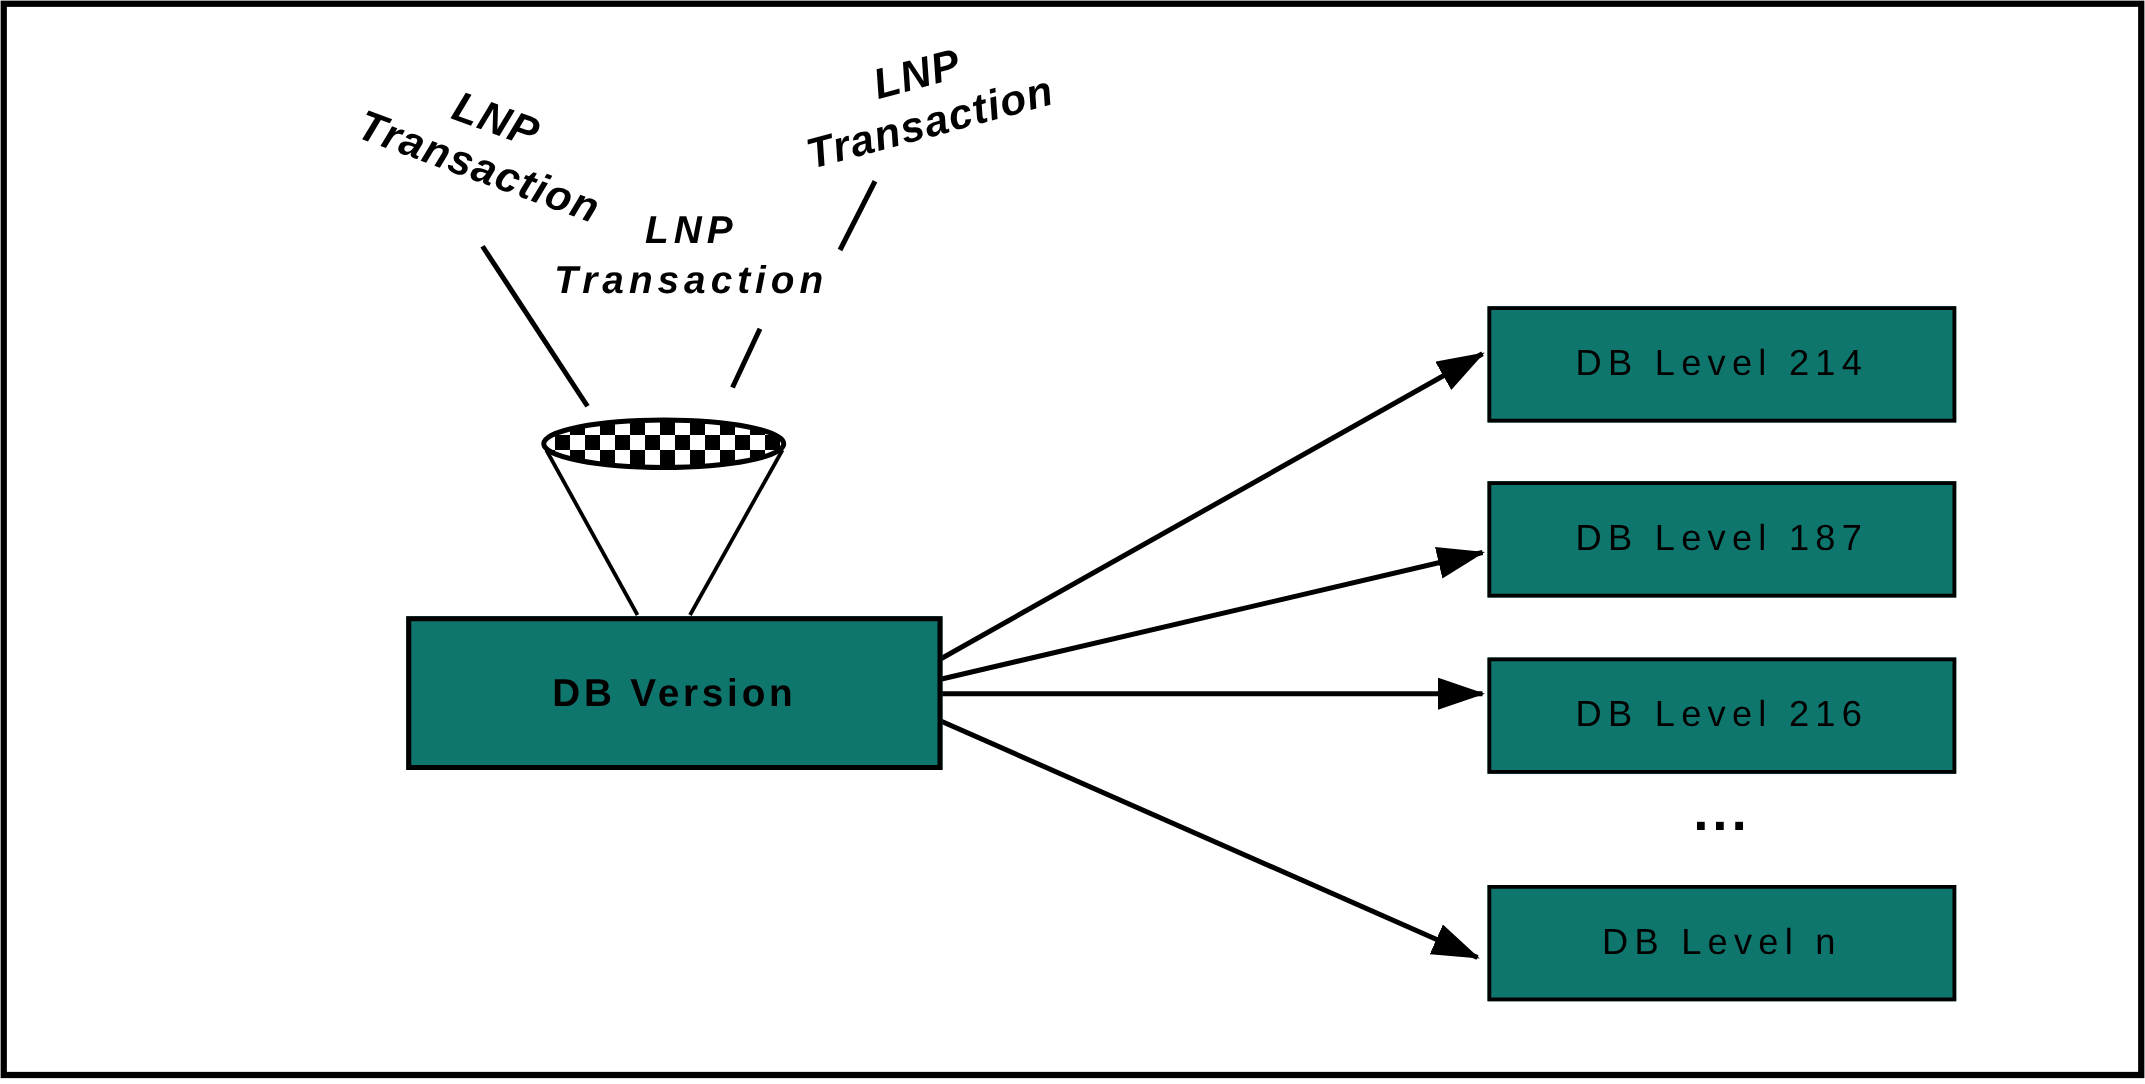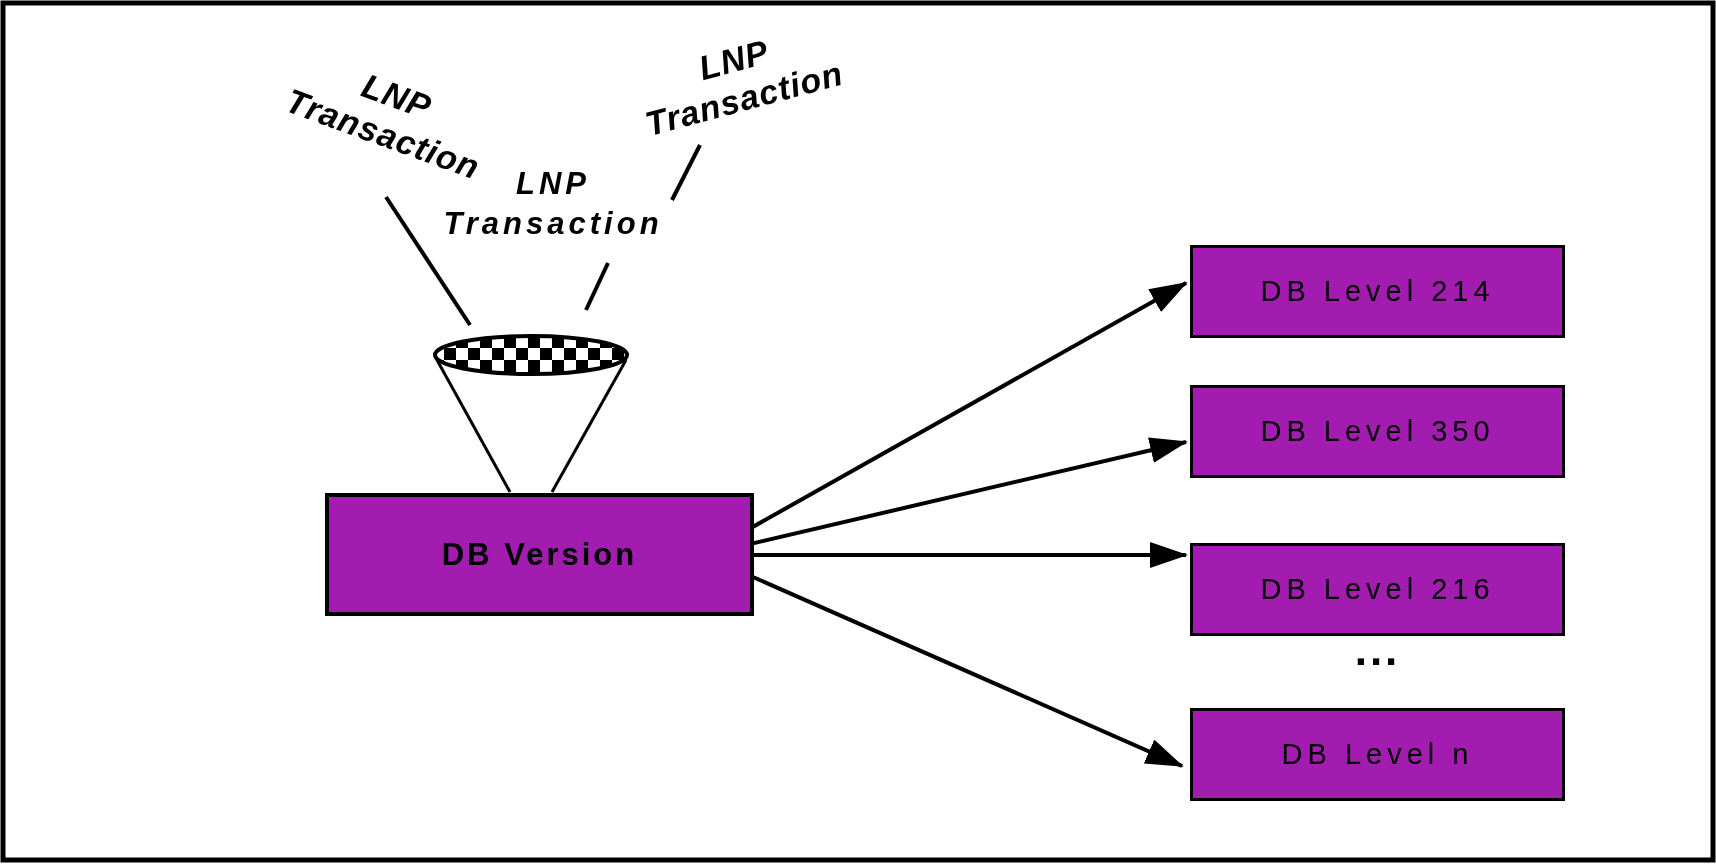--- a/index.html
+++ b/index.html
@@ -49,21 +49,21 @@
   }
   #lnp-label-3 {
     left: 599px;
     top: 39px;
     font-size: 34px;
     letter-spacing: 1px;
     transform: rotate(-15deg);
   }
   .node-box {
     position: absolute;
-    background: #a21caf;
+    background: #0f766e;
     display: flex;
     align-items: center;
     justify-content: center;
     color: #000000;
     box-sizing: border-box;
   }
   #db-version-box {
     left: 325px;
     top: 493px;
     width: 429px;
@@ -77,21 +77,21 @@
     left: 1190px;
     width: 375px;
     height: 93px;
     border: 3px solid #000000;
     font-size: 29px;
     font-weight: normal;
     letter-spacing: 5px;
   }
   #db-level-box-0 { top: 245px; }
   #db-level-box-1 { top: 385px; }
-  #db-level-box-2 { top: 543px; }
+  #db-level-box-2 { top: 526px; }
   #db-level-box-3 { top: 708px; }
   #level-ellipsis {
     position: absolute;
     left: 1190px;
     top: 630px;
     width: 375px;
     height: 56px;
     text-align: center;
     font-size: 44px;
     font-weight: bold;
@@ -150,21 +150,21 @@
 
   <div id="db-version-box" class="node-box">
     <span>DB Version</span>
   </div>
 
   <div id="db-level-box-0" class="node-box db-level-box">
     <span>DB Level 214</span>
   </div>
 
   <div id="db-level-box-1" class="node-box db-level-box">
-    <span>DB Level 350</span>
+    <span>DB Level 187</span>
   </div>
 
   <div id="db-level-box-2" class="node-box db-level-box">
     <span>DB Level 216</span>
   </div>
 
   <div id="level-ellipsis">...</div>
 
   <div id="db-level-box-3" class="node-box db-level-box">
     <span>DB Level n</span>

